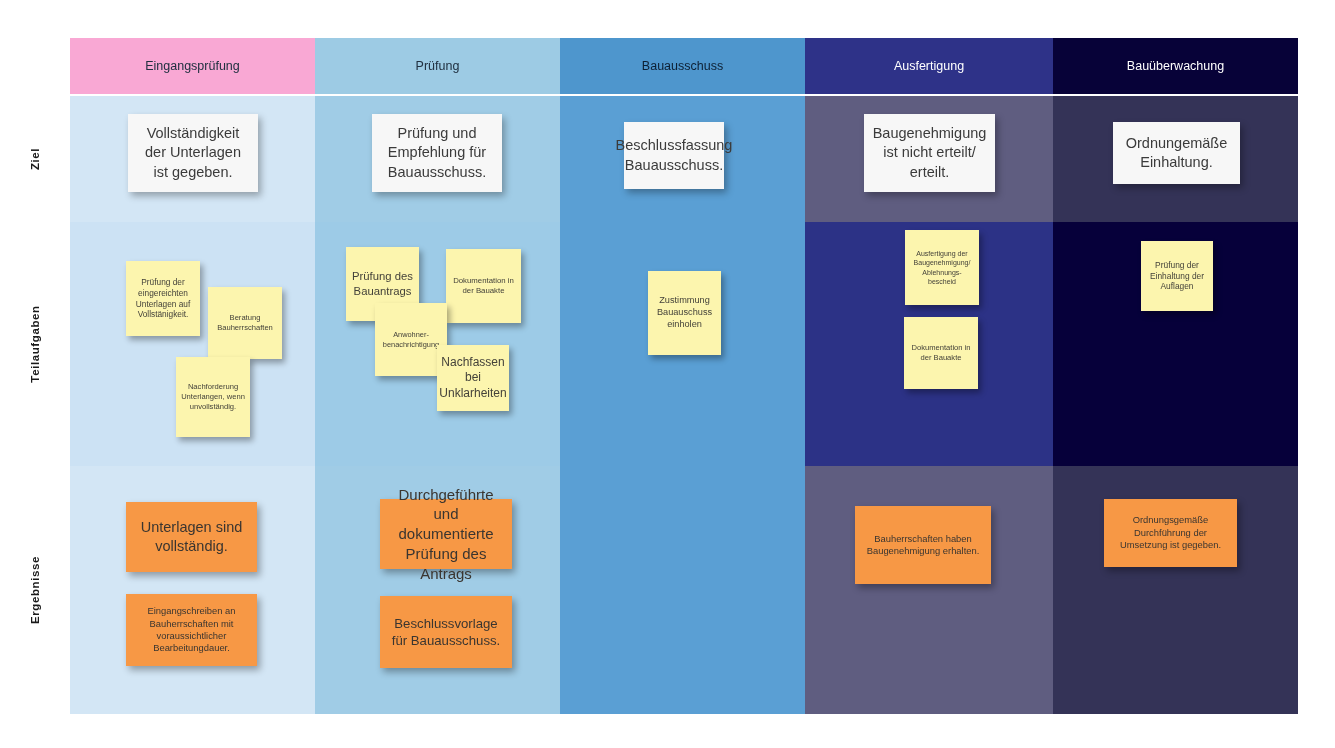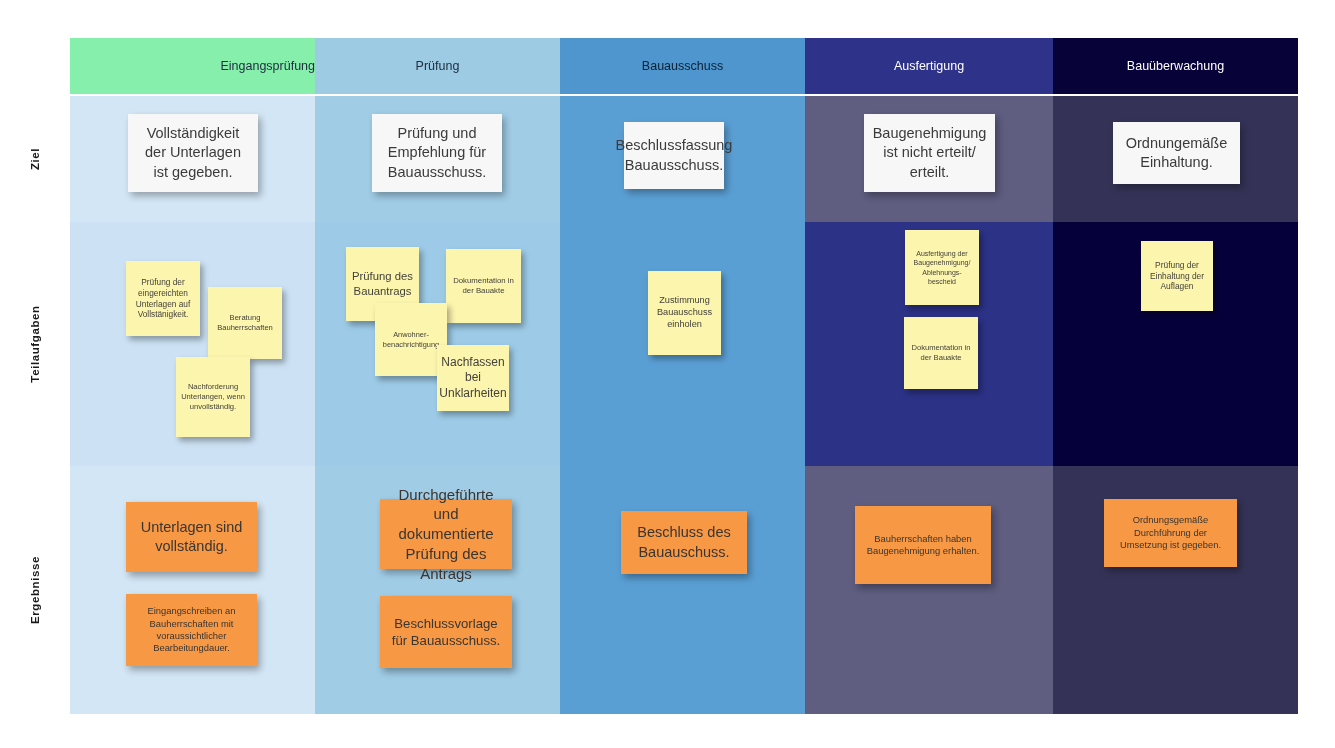--- a/index.html
+++ b/index.html
@@ -130,22 +130,22 @@
   <div class="cell" style="left:560px; top:222px; width:245px; height:244px; background:#5a9fd4;"></div>
   <div class="cell" style="left:805px; top:222px; width:248px; height:244px; background:#2c3286;"></div>
   <div class="cell" style="left:1053px; top:222px; width:245px; height:244px; background:#06003a;"></div>
 
   <div class="cell" style="left:70px; top:466px; width:245px; height:248px; background:#d3e6f5;"></div>
   <div class="cell" style="left:315px; top:466px; width:245px; height:248px; background:#a0cce6;"></div>
   <div class="cell" style="left:560px; top:466px; width:245px; height:248px; background:#5a9fd4;"></div>
   <div class="cell" style="left:805px; top:466px; width:248px; height:248px; background:#5f5d80;"></div>
   <div class="cell" style="left:1053px; top:466px; width:245px; height:248px; background:#343357;"></div>
 
-  <div class="hdr" style="left:70px; width:261px; background:#86efac;
-              clip-path: polygon(0 0, calc(100% - 16px) 0, 100% 50%, calc(100% - 16px) 100%, 0 100%); justify-content: flex-end;">
+  <div class="hdr" style="left:70px; width:261px; background:#f9a8d4;
+              clip-path: polygon(0 0, calc(100% - 16px) 0, 100% 50%, calc(100% - 16px) 100%, 0 100%);">
     <div class="hdr-label" style="color:#203040; margin-right:16px;">Eingangsprüfung</div>
   </div>
 
   <div class="hdr" style="left:315px; width:261px; background:#9dcbe4;
               clip-path: polygon(0 0, calc(100% - 16px) 0, 100% 50%, calc(100% - 16px) 100%, 0 100%);">
     <div class="hdr-label" style="color:#203040; margin-right:16px;">Prüfung</div>
   </div>
 
   <div class="hdr" style="left:560px; width:261px; background:#4e96cd;
               clip-path: polygon(0 0, calc(100% - 16px) 0, 100% 50%, calc(100% - 16px) 100%, 0 100%);">
@@ -222,23 +222,20 @@
     <span>Eingangschreiben an Bauherrschaften mit voraussichtlicher Bearbeitungdauer.</span>
   </div>
 
   <div class="result" style="left:380px; top:499px; width:132px; height:70px; font-size:15px;">
     <span>Durchgeführte und dokumentierte Prüfung des Antrags</span>
   </div>
   <div class="result" style="left:380px; top:596px; width:132px; height:72px; font-size:13.2px;">
     <span>Beschlussvorlage für Bauausschuss.</span>
   </div>
 
-  <div class="result" style="left:621px; top:511px; width:126px; height:63px; font-size:14.5px;">
-    <span>Beschluss des Bauauschuss.</span>
-  </div>
 
   <div class="result" style="left:855px; top:506px; width:136px; height:78px; font-size:9.4px;">
     <span>Bauherrschaften haben Baugenehmigung erhalten.</span>
   </div>
 
   <div class="result" style="left:1104px; top:499px; width:133px; height:68px; font-size:9.4px;">
     <span>Ordnungsgemäße Durchführung der Umsetzung ist gegeben.</span>
   </div>
 
 </div>

